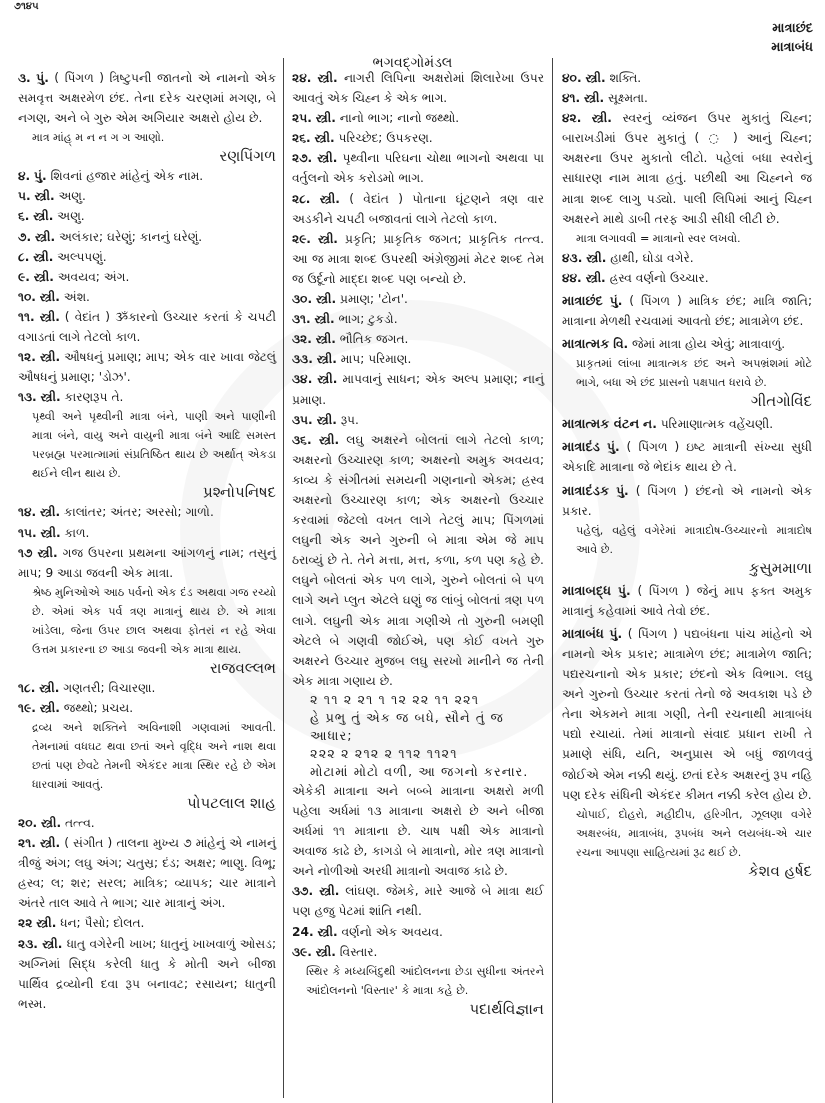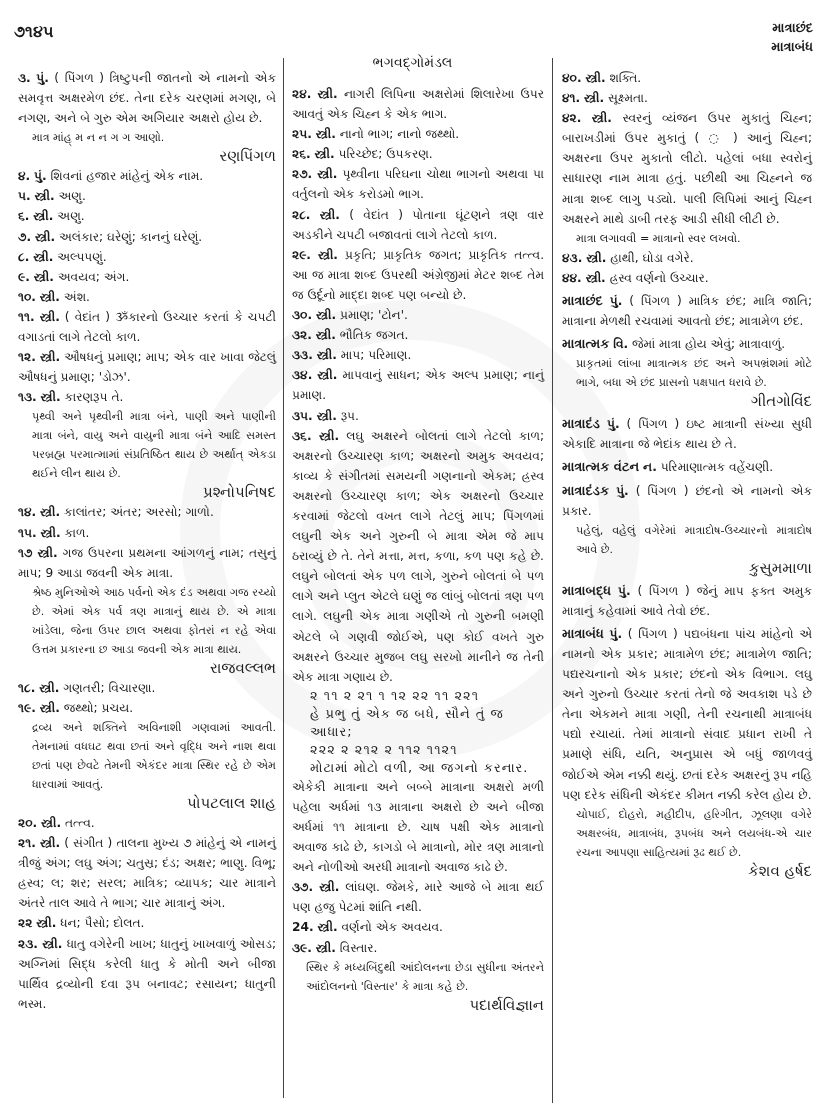--- a/index.html
+++ b/index.html
@@ -11,36 +11,36 @@
     position:absolute; left:180px; top:300px; width:460px; height:460px;
     border-radius:50%; border:40px solid rgba(0,0,0,0.035); box-sizing:border-box;
     pointer-events:none;
   }
   .watermark2 {
     position:absolute; left:300px; top:430px; width:240px; height:240px;
     border-radius:50%; border:30px solid rgba(0,0,0,0.03); box-sizing:border-box;
     pointer-events:none;
   }
   .page-number {
-    position:absolute; left:14px; top:22px; font-size:16px; font-weight:bold;
+    position:absolute; left:14px; top:0; font-size:10px; font-weight:bold;
   }
   .running-title {
     position:absolute; left:0; right:0; top:10px; text-align:center; font-size:14px;margin-top:44px;
   }
   .guide-words {
     position:absolute; right:12px; top:18px; text-align:right; font-size:13px; font-weight:bold; line-height:19px;
   }
   .columns {
     position:absolute; top:68px; left:0; width:667px; height:1040px;
   }
   .col {
     position:absolute; top:0; font-size:12.2px; line-height:20.1px;
   }
   .col-left { left:18px; width:258px; }
-  .col-mid { left:292px; width:252px;margin-top:16px; }
+  .col-mid { left:292px; width:252px; }
   .col-right { left:562px; width:250px; }
   .divider {
     position:absolute; width:1px; background:#444;
   }
   .divider-1 { left:283px; top:58px; height:1040px; }
   .divider-2 { left:552px; top:58px; height:1045px; }
   .entry { margin:0; text-align:justify; }
   .entry .num { font-weight:bold; }
   .entry .pos { font-weight:bold; }
   .entry.head-entry { margin-top:3px; }
@@ -95,20 +95,21 @@
       <p class="entry"><span class="num">૨૩.</span> <span class="pos">સ્ત્રી.</span> <span>ધાતુ વગેરેની ખાખ; ધાતુનું ખાખવાળું ઓસડ; અગ્નિમાં સિદ્ધ કરેલી ધાતુ કે મોતી અને બીજા પાર્થિવ દ્રવ્યોની દવા રૂપ બનાવટ; રસાયન; ધાતુની ભસ્મ.</span></p>
     </div>
   <div class="col col-mid">
       <p class="entry"><span class="num">૨૪.</span> <span class="pos">સ્ત્રી.</span> <span>નાગરી લિપિના અક્ષરોમાં શિલારેખા ઉપર આવતું એક ચિહ્ન કે એક ભાગ.</span></p>
       <p class="entry"><span class="num">૨૫.</span> <span class="pos">સ્ત્રી.</span> <span>નાનો ભાગ; નાનો જથ્થો.</span></p>
       <p class="entry"><span class="num">૨૬.</span> <span class="pos">સ્ત્રી.</span> <span>પરિચ્છેદ; ઉપકરણ.</span></p>
       <p class="entry"><span class="num">૨૭.</span> <span class="pos">સ્ત્રી.</span> <span>પૃથ્વીના પરિઘના ચોથા ભાગનો અથવા પા વર્તુલનો એક કરોડમો ભાગ.</span></p>
       <p class="entry"><span class="num">૨૮.</span> <span class="pos">સ્ત્રી.</span> <span>( વેદાંત ) પોતાના ઘૂંટણને ત્રણ વાર અડકીને ચપટી બજાવતાં લાગે તેટલો કાળ.</span></p>
       <p class="entry"><span class="num">૨૯.</span> <span class="pos">સ્ત્રી.</span> <span>પ્રકૃતિ; પ્રાકૃતિક જગત; પ્રાકૃતિક તત્ત્વ. આ જ માત્રા શબ્દ ઉપરથી અંગ્રેજીમાં મેટર શબ્દ તેમ જ ઉર્દૂનો માદ્દા શબ્દ પણ બન્યો છે.</span></p>
       <p class="entry"><span class="num">૩૦.</span> <span class="pos">સ્ત્રી.</span> <span>પ્રમાણ; 'ટોન'.</span></p>
+      <p class="entry"><span class="num">૩૧.</span> <span class="pos">સ્ત્રી.</span> <span>ભાગ; ટુકડો.</span></p>
       <p class="entry"><span class="num">૩૨.</span> <span class="pos">સ્ત્રી.</span> <span>ભૌતિક જગત.</span></p>
       <p class="entry"><span class="num">૩૩.</span> <span class="pos">સ્ત્રી.</span> <span>માપ; પરિમાણ.</span></p>
       <p class="entry"><span class="num">૩૪.</span> <span class="pos">સ્ત્રી.</span> <span>માપવાનું સાધન; એક અલ્પ પ્રમાણ; નાનું પ્રમાણ.</span></p>
       <p class="entry"><span class="num">૩૫.</span> <span class="pos">સ્ત્રી.</span> <span>રૂપ.</span></p>
       <p class="entry"><span class="num">૩૬.</span> <span class="pos">સ્ત્રી.</span> <span>લઘુ અક્ષરને બોલતાં લાગે તેટલો કાળ; અક્ષરનો ઉચ્ચારણ કાળ; અક્ષરનો અમુક અવયવ; કાવ્ય કે સંગીતમાં સમયની ગણનાનો એકમ; હ્રસ્વ અક્ષરનો ઉચ્ચારણ કાળ; એક અક્ષરનો ઉચ્ચાર કરવામાં જેટલો વખત લાગે તેટલું માપ; પિંગળમાં લઘુની એક અને ગુરુની બે માત્રા એમ જે માપ ઠરાવ્યું છે તે. તેને મત્તા, મત્ત, કળા, કળ પણ કહે છે. લઘુને બોલતાં એક પળ લાગે, ગુરુને બોલતાં બે પળ લાગે અને પ્લુત એટલે ઘણું જ લાંબું બોલતાં ત્રણ પળ લાગે. લઘુની એક માત્રા ગણીએ તો ગુરુની બમણી એટલે બે ગણવી જોઈએ, પણ કોઈ વખતે ગુરુ અક્ષરને ઉચ્ચાર મુજબ લઘુ સરખો માનીને જ તેની એક માત્રા ગણાય છે.</span></p>
       <div class="meter">૨ ૧૧ ૨ ૨૧ ૧ ૧૨ ૨૨ ૧૧ ૨૨૧</div>
       <div class="meter">હે પ્રભુ તું એક જ બધે, સૌને તું જ આધાર;</div>
       <div class="meter">૨૨૨ ૨ ૨૧૨ ૨ ૧૧૨ ૧૧૨૧</div>
       <div class="meter">મોટામાં મોટો વળી, આ જગનો કરનાર.</div>
       <p class="entry">એકેકી માત્રાના અને બબ્બે માત્રાના અક્ષરો મળી પહેલા અર્ધમાં ૧૩ માત્રાના અક્ષરો છે અને બીજા અર્ધમાં ૧૧ માત્રાના છે. ચાષ પક્ષી એક માત્રાનો અવાજ કાઢે છે, કાગડો બે માત્રાનો, મોર ત્રણ માત્રાનો અને નોળીઓ અરધી માત્રાનો અવાજ કાઢે છે.</p>
@@ -120,21 +121,21 @@
   <div class="col col-right">
       <p class="entry"><span class="num">૪૦.</span> <span class="pos">સ્ત્રી.</span> <span>શક્તિ.</span></p>
       <p class="entry"><span class="num">૪૧.</span> <span class="pos">સ્ત્રી.</span> <span>સૂક્ષ્મતા.</span></p>
       <p class="entry"><span class="num">૪૨.</span> <span class="pos">સ્ત્રી.</span> <span>સ્વરનું વ્યંજન ઉપર મુકાતું ચિહ્ન; બારાખડીમાં ઉપર મુકાતું ( ◌ ) આનું ચિહ્ન; અક્ષરના ઉપર મુકાતો લીટો. પહેલાં બધા સ્વરોનું સાધારણ નામ માત્રા હતું. પછીથી આ ચિહ્નને જ માત્રા શબ્દ લાગુ પડ્યો. પાલી લિપિમાં આનું ચિહ્ન અક્ષરને માથે ડાબી તરફ આડી સીધી લીટી છે.</span></p>
       <div class="quote"><span>માત્રા લગાવવી = માત્રાનો સ્વર લખવો.</span></div>
       <p class="entry"><span class="num">૪૩.</span> <span class="pos">સ્ત્રી.</span> <span>હાથી, ઘોડા વગેરે.</span></p>
       <p class="entry"><span class="num">૪૪.</span> <span class="pos">સ્ત્રી.</span> <span>હ્રસ્વ વર્ણનો ઉચ્ચાર.</span></p>
       <p class="entry head-entry"><span class="headword">માત્રાછંદ</span> <span class="pos">પું.</span> <span>( પિંગળ ) માત્રિક છંદ; માત્રિ જાતિ; માત્રાના મેળથી રચવામાં આવતો છંદ; માત્રામેળ છંદ.</span></p>
       <p class="entry head-entry"><span class="headword">માત્રાત્મક</span> <span class="pos">વિ.</span> <span>જેમાં માત્રા હોય એવું; માત્રાવાળું.</span></p>
       <div class="quote"><span>પ્રાકૃતમાં લાંબા માત્રાત્મક છંદ અને અપભ્રંશમાં મોટે ભાગે, બધા એ છંદ પ્રાસનો પક્ષપાત ધરાવે છે.</span><span class="src">ગીતગોવિંદ</span></div>
+      <p class="entry head-entry"><span class="headword">માત્રાત્મક વંટન</span> <span class="pos">ન.</span> <span>પરિમાણાત્મક વહેંચણી.</span></p>
       <p class="entry head-entry"><span class="headword">માત્રાદંડ</span> <span class="pos">પું.</span> <span>( પિંગળ ) ઇષ્ટ માત્રાની સંખ્યા સુધી એકાદિ માત્રાના જે ભેદાંક થાય છે તે.</span></p>
-      <p class="entry head-entry"><span class="headword">માત્રાત્મક વંટન</span> <span class="pos">ન.</span> <span>પરિમાણાત્મક વહેંચણી.</span></p>
       <p class="entry head-entry"><span class="headword">માત્રાદંડક</span> <span class="pos">પું.</span> <span>( પિંગળ ) છંદનો એ નામનો એક પ્રકાર.</span></p>
       <div class="quote"><span>પહેલું, વહેલું વગેરેમાં માત્રાદોષ-ઉચ્ચારનો માત્રાદોષ આવે છે.</span><span class="src">કુસુમમાળા</span></div>
       <p class="entry head-entry"><span class="headword">માત્રાબદ્ધ</span> <span class="pos">પું.</span> <span>( પિંગળ ) જેનું માપ ફક્ત અમુક માત્રાનું કહેવામાં આવે તેવો છંદ.</span></p>
       <p class="entry head-entry"><span class="headword">માત્રાબંધ</span> <span class="pos">પું.</span> <span>( પિંગળ ) પદ્યબંધના પાંચ માંહેનો એ નામનો એક પ્રકાર; માત્રામેળ છંદ; માત્રામેળ જાતિ; પદ્યરચનાનો એક પ્રકાર; છંદનો એક વિભાગ. લઘુ અને ગુરુનો ઉચ્ચાર કરતાં તેનો જે અવકાશ પડે છે તેના એકમને માત્રા ગણી, તેની રચનાથી માત્રાબંધ પદ્યો રચાયાં. તેમાં માત્રાનો સંવાદ પ્રધાન રાખી તે પ્રમાણે સંધિ, યતિ, અનુપ્રાસ એ બધું જાળવવું જોઈએ એમ નક્કી થયું. છતાં દરેક અક્ષરનું રૂપ નહિ પણ દરેક સંધિની એકંદર કીમત નક્કી કરેલ હોય છે.</span></p>
       <div class="quote"><span>ચોપાઈ, દોહરો, મહીદીપ, હરિગીત, ઝૂલણા વગેરે અક્ષરબંધ, માત્રાબંધ, રૂપબંધ અને લયબંધ-એ ચાર રચના આપણા સાહિત્યમાં રૂઢ થઈ છે.</span><span class="src">કેશવ હર્ષદ</span></div>
     </div>
 </div>
 
 </body></html>

